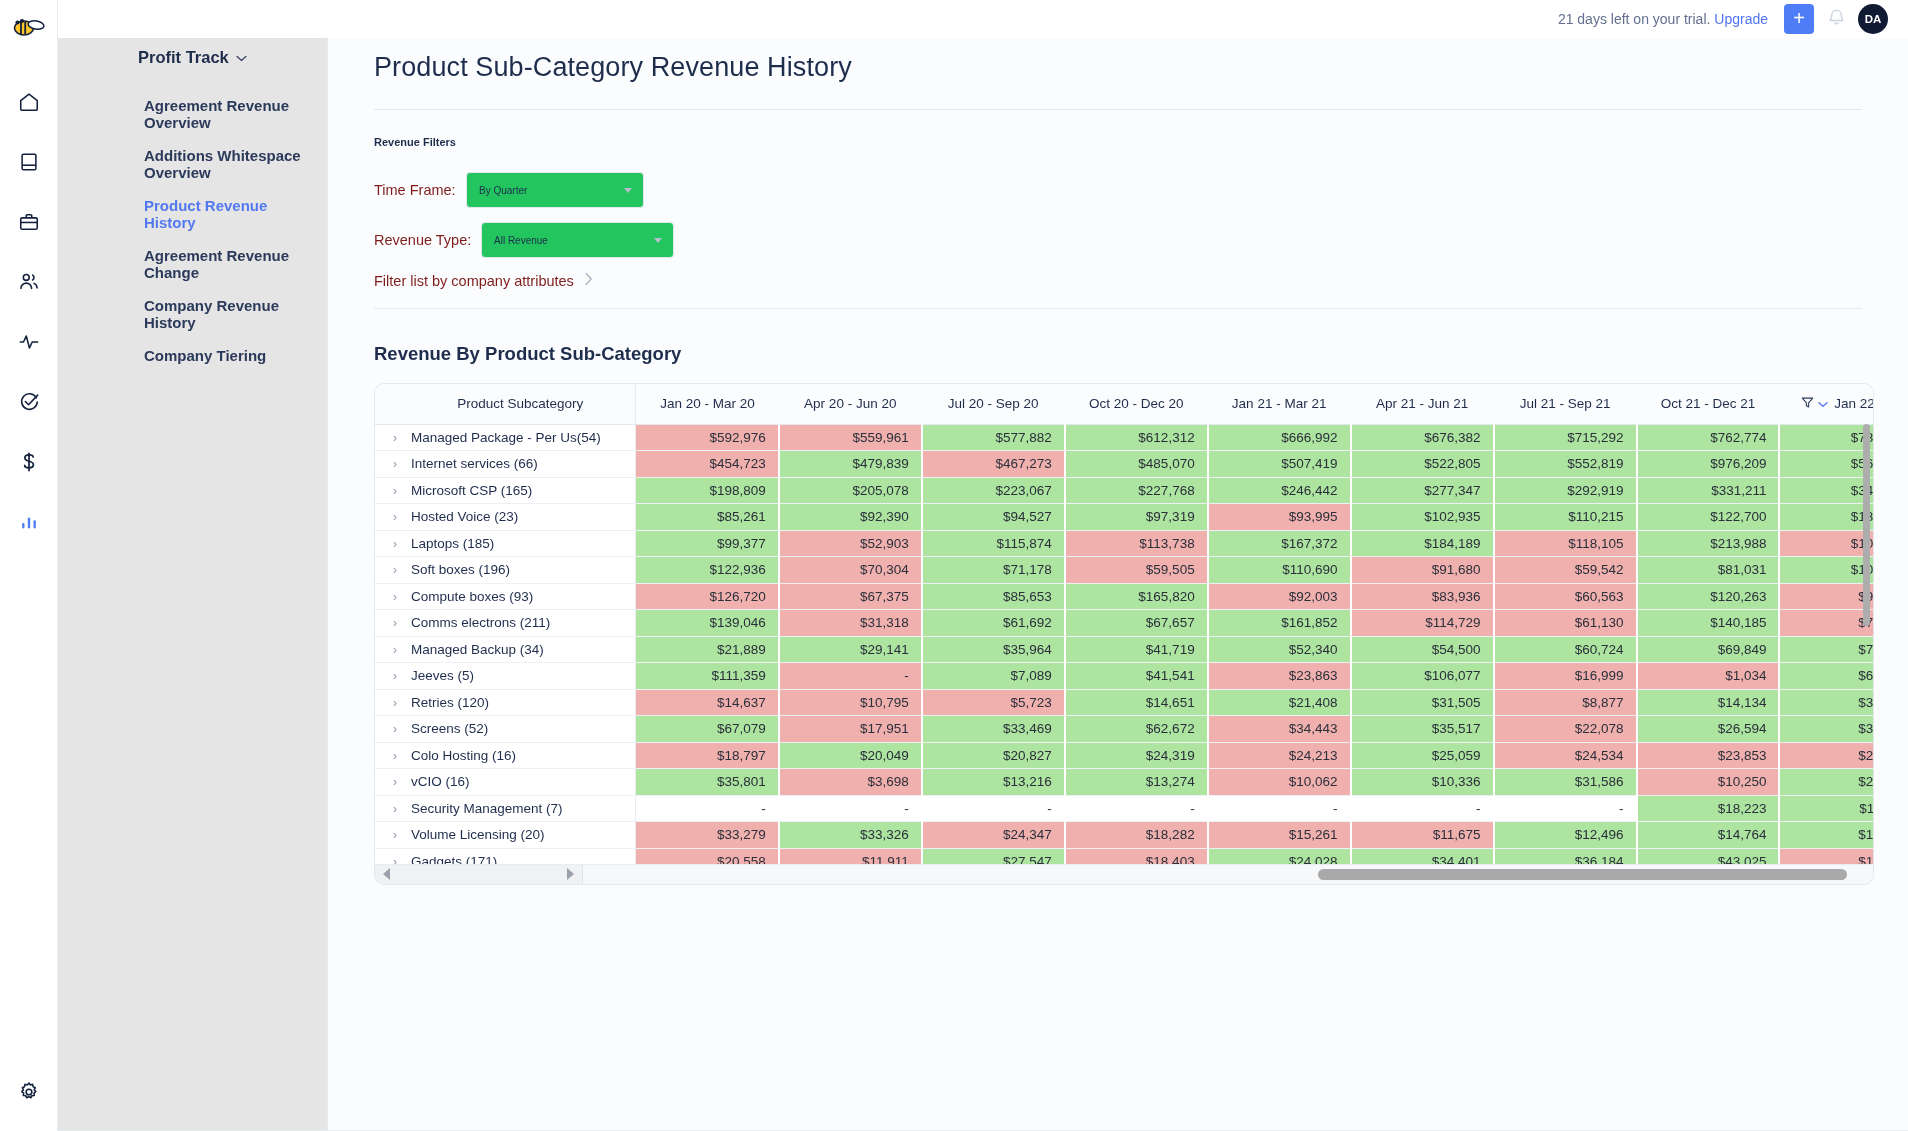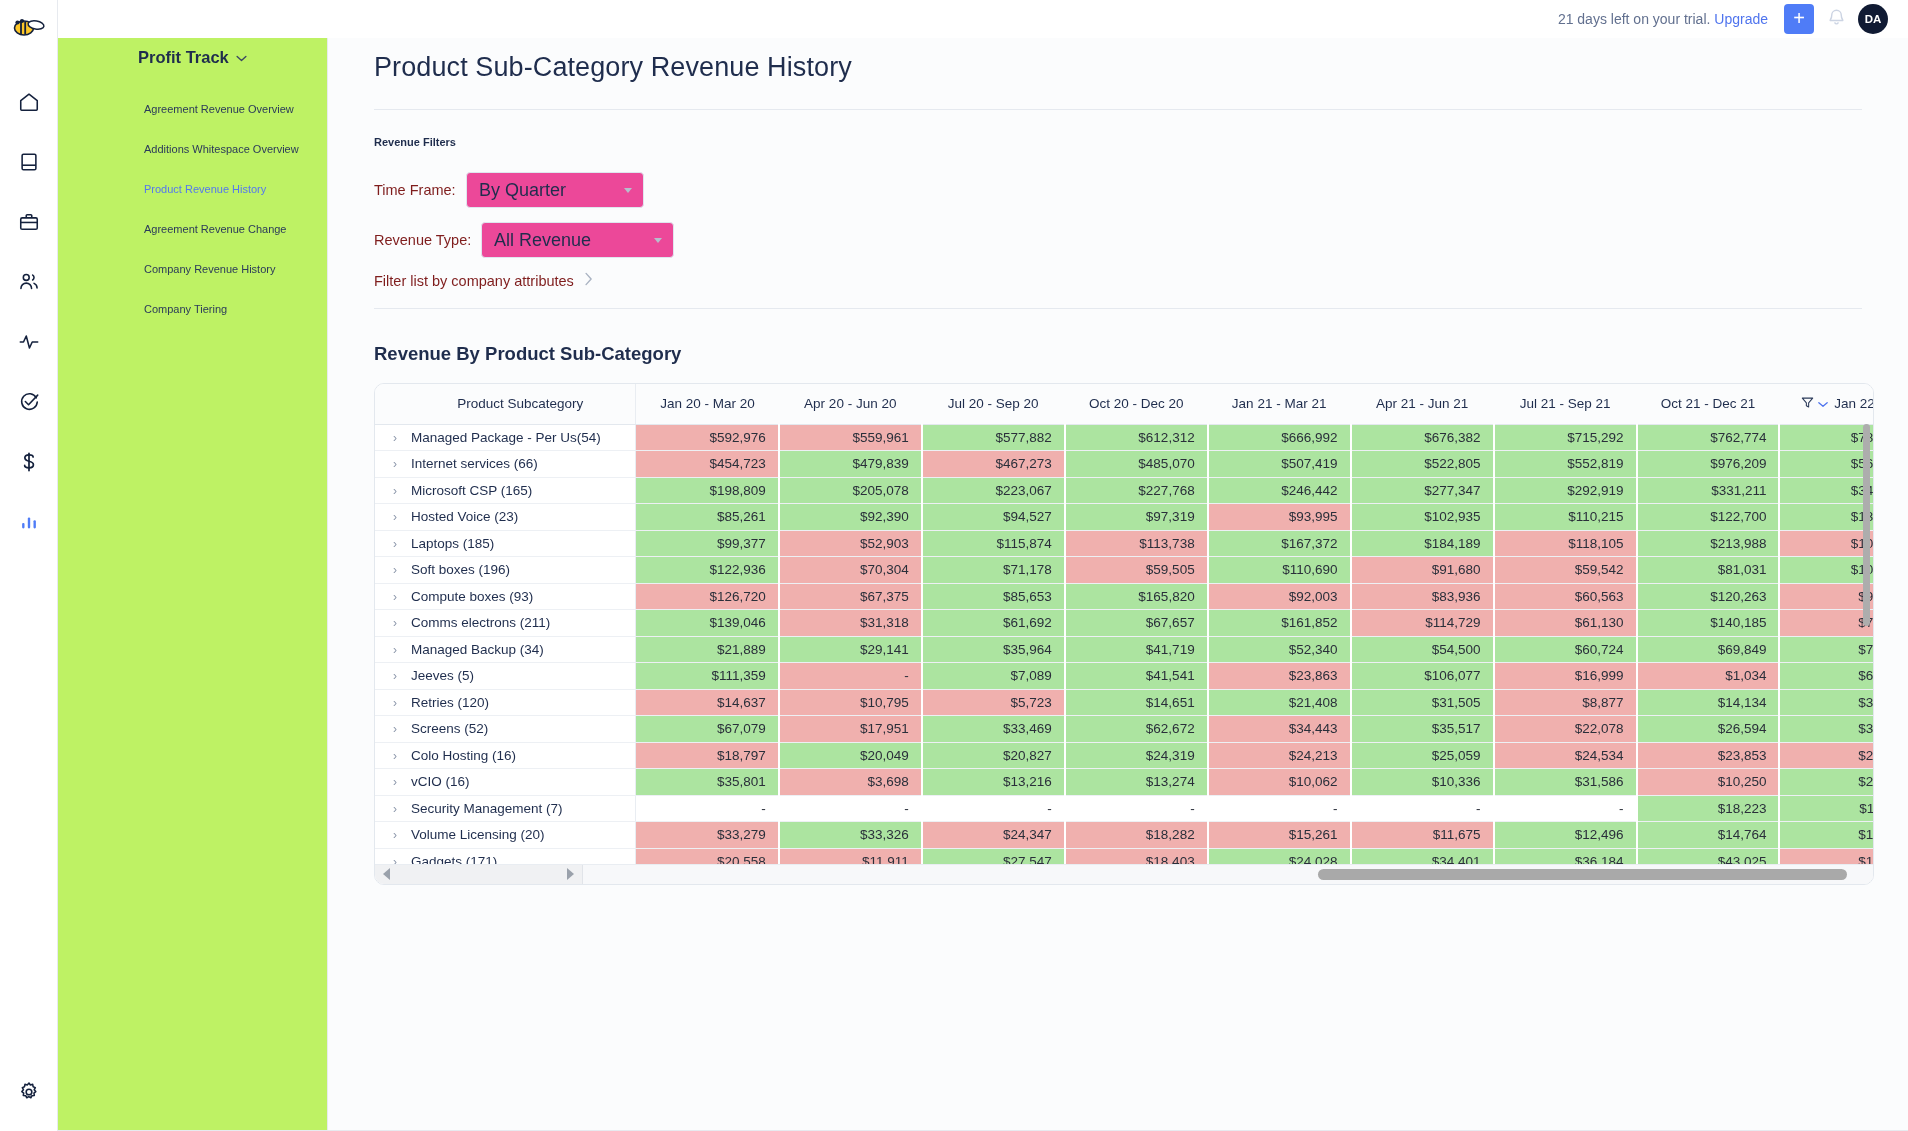--- a/index.html
+++ b/index.html
@@ -25,33 +25,33 @@
   .rail-btn {
     width: 58px; height: 60px; display: flex; align-items: center; justify-content: center;
     cursor: pointer;
   }
   .rail-btn svg { display: block; }
   .rail-bottom { position: absolute; bottom: 24px; left: 0; width: 58px; display:flex; justify-content:center; }
 
   
   .subnav {
     width: 270px; flex: 0 0 270px; height: 1131px;
-    background: #bef264; border-right: 1px solid #e7eaef;
+    background: #e5e5e5; border-right: 1px solid #e7eaef;
     padding: 48px 0 0 0;
   }
   .subnav-title {
     font-size: 16.5px; font-weight: 700; color: #1f2d4d;
     padding: 0 0 0 80px; margin-bottom: 22px;
     display: flex; align-items: center; gap: 7px; cursor: pointer;
   }
   .subnav-title .caret { font-size: 12px; font-weight: 400; color:#44506e; }
   .subnav-list { display: flex; flex-direction: column; }
   .subnav-item {
-    font-size: 11px; line-height: 24px; color: #2b3a5a;
-    padding: 8px 14px 8px 86px; cursor: pointer;
+    font-size: 15px; line-height: 17px; color: #2b3a5a;
+    padding: 8px 14px 8px 86px; cursor: pointer; font-weight: bold;
   }
   .subnav-item.active { color: #5478ef; }
 
   
   .topbar {
     position: absolute; top: 0; left: 58px; right: 0; height: 38px;
     background: #ffffff; display: flex; align-items: center;
     justify-content: flex-end; gap: 0; padding-right: 20px; z-index: 5;
   }
   .trial { font-size: 14px; color: #62708f; margin-right: 16px; }
@@ -74,23 +74,23 @@
     padding: 52px 46px 0 46px; overflow: hidden; position: relative;
   }
   .page-title { font-size: 27px; font-weight: 400; letter-spacing: .1px; color:#1f2d4d; margin-bottom: 26px; }
   .hr { height: 1px; background: #e5e9ef; width: 100%; }
 
   .filters-block { padding-top: 26px; }
   .filters-label { font-size: 11px; font-weight: 700; color: #1f2d4d; margin-bottom: 24px; }
   .filter-row { display: flex; align-items: center; margin-bottom: 14px; }
   .filter-label { font-size: 14.5px; color: #7f1d1d; }
   .select {
-    position: relative; background: #ec4899; border: 1px solid #dfe6ef; border-radius: 4px;
+    position: relative; background: #22c55e; border: 1px solid #dfe6ef; border-radius: 4px;
     height: 36px; display: flex; align-items: center; padding: 0 30px 0 12px;
-    font-size: 18px; color: #1f2d4d; cursor: pointer;
+    font-size: 10px; color: #1f2d4d; cursor: pointer;
   }
   .select .arrow {
     position: absolute; right: 11px; top: 50%; margin-top: -2px;
     width: 0; height: 0; border-left: 4.5px solid transparent; border-right: 4.5px solid transparent;
     border-top: 5px solid #b6bfcd;
   }
   .filter-link { display: flex; align-items: center; gap: 10px; font-size: 14.5px; color:#7f1d1d; cursor: pointer; margin-top: 10px; }
   .filter-link .chev { color:#aab3c2; font-size: 16px; }
 
   .section-title { font-size: 18.5px; font-weight: 700; color:#1f2d4d; margin: 34px 0 18px 0; }

